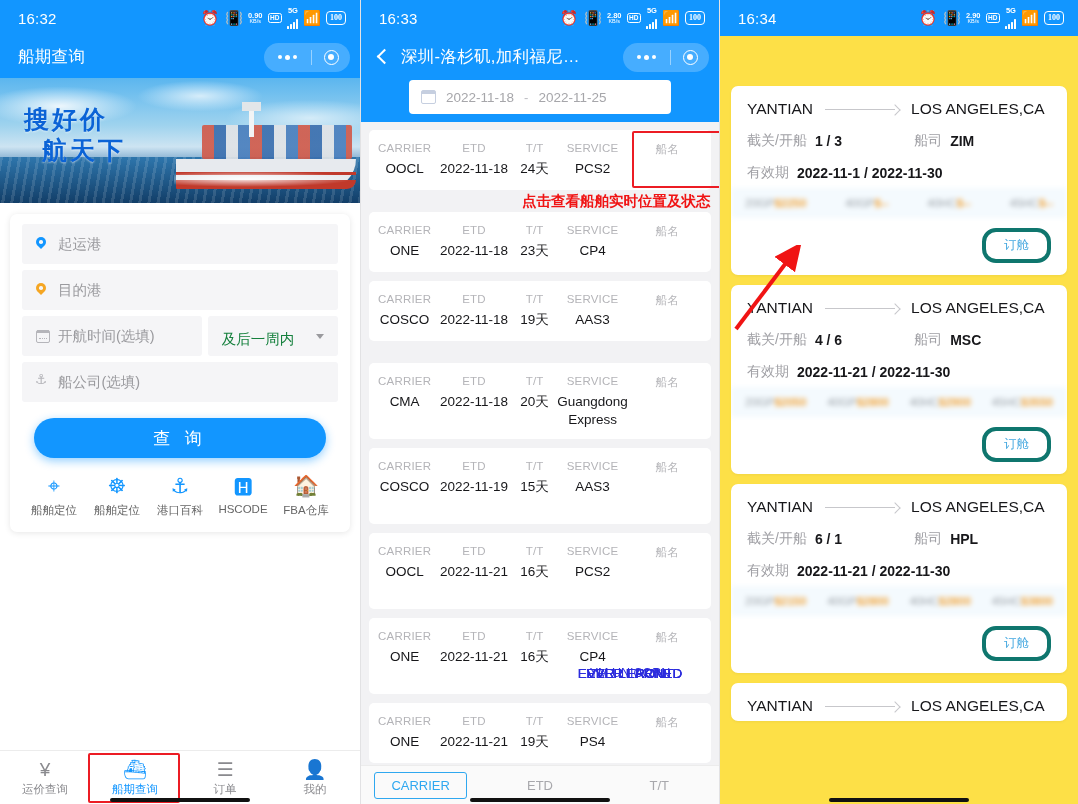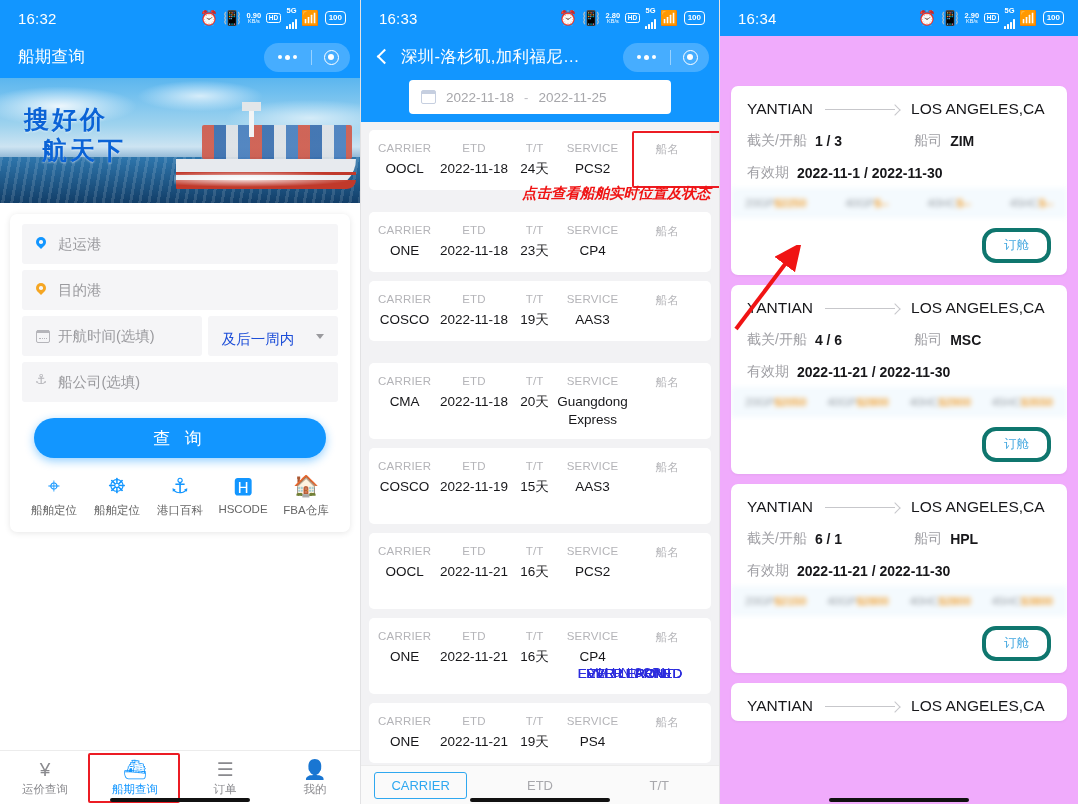--- a/index.html
+++ b/index.html
@@ -5,21 +5,21 @@
   * { box-sizing: border-box; margin: 0; padding: 0; }
   html, body {
     width: 1078px; height: 804px;
     font-family: "Liberation Sans", "DejaVu Sans", sans-serif;
     background: #ffffff; overflow: hidden;
   }
   .screens { display: flex; width: 1078px; height: 804px; }
   .panel { position: relative; overflow: hidden; background: #f4f4f6; }
   .p1 { width: 360px; height: 804px; background: #ffffff; }
   .p2 { width: 359px; height: 804px; background: #f2f2f4; border-left: 1px solid #e2e2e4; }
-  .p3 { width: 359px; height: 804px; background: #f0abfc; border-left: 1px solid #e2e2e4; }
+  .p3 { width: 359px; height: 804px; background: #fde047; border-left: 1px solid #e2e2e4; }
 
   
   .statusbar {
     height: 36px; background: #1296ff; color: #fff;
     display: flex; align-items: center; padding: 0 14px 0 18px;
     font-size: 14.5px; position: relative;
   }
   .clock-text { font-size: 15px; letter-spacing: .2px; }
   .sb-icons { margin-left: auto; display: flex; align-items: center; gap: 5px; }
   .sb-ic { display: inline-flex; align-items: center; justify-content: center; }
@@ -28,21 +28,21 @@
   .sb-net .n2 { font-size: 5.5px; }
   .sb-hd { border: 1.3px solid #fff; border-radius: 2.5px; font-size: 6.5px;
            padding: 0.5px 1.5px; font-weight: bold; line-height: 1; }
   .sb-5g { display: flex; align-items: flex-end; gap: 1px; flex-direction: column; }
   .sb-5g .g { font-size: 7.5px; font-weight: bold; line-height: 1; margin-bottom: 3px;}
   .bars { display: flex; align-items: flex-end; gap: 1px; height: 10px; }
   .bars i { width: 2px; background: #fff; display: block; border-radius: .5px; }
   .bars i:nth-child(1){height:3px} .bars i:nth-child(2){height:5px}
   .bars i:nth-child(3){height:7px} .bars i:nth-child(4){height:10px}
   .sb-batt { border: 1.4px solid #fff; border-radius: 4px; font-size: 8px;
-             font-weight: bold; padding: 0.5px 3px; line-height: 1.3; }
+             font-weight: bold; padding: 0.5px 3px; line-height: 1.3; font-family: Liberation Serif, serif; }
 
   
   .appbar {
     height: 42px; background: #1296ff; color: #fff;
     display: flex; align-items: center; padding: 0 10px 0 18px; position: relative;
   }
   .appbar .title { font-size: 16.5px; letter-spacing: .3px; white-space: nowrap;
                    overflow: hidden; }
   .appbar.with-back { padding-left: 12px; }
   .back-chev {
@@ -122,21 +122,21 @@
   .cal-ic { width: 14px; height: 13px; border: 1.4px solid #b5b5ba; border-radius: 2px; position: relative; }
   .cal-ic::before { content:""; position:absolute; top:-0.5px; left:0; right:0; height:3px; background:#b5b5ba; }
   .cal-ic::after { content:""; position:absolute; bottom:2px; left:2px; right:2px; height:1px;
                    border-top:1px dotted #b5b5ba; }
   .anchor-ic { width: 15px; height: 14px; position: relative; }
   .anchor-ic::before { content:"⚓"; position:absolute; left:-1px; top:-4px; font-size:14px; color:#b5b5ba; }
   .row2 { display: flex; gap: 6px; margin-bottom: 6px; }
   .row2 .field { margin-bottom: 0; }
   .f-date { flex: 1 1 58%; }
   .f-sel { flex: 1 1 42%; justify-content: space-between; }
-  .f-sel .val { color: #1d4ed8; font-size: 14.5px; }
+  .f-sel .val { color: #15803d; font-size: 14.5px; }
   .caret { width:0;height:0;border-left:4.5px solid transparent;border-right:4.5px solid transparent;
            border-top:5px solid #9a9a9e; }
   .btn-query {
     margin: 16px 12px 10px; height: 40px; border-radius: 22px; background: #1296ff;
     color: #fff; font-size: 17px; letter-spacing: 5px; display: flex;
     align-items: center; justify-content: center;
     box-shadow: 0 3px 10px rgba(18,150,255,.45); cursor: pointer;
   }
   .quick { display: flex; justify-content: space-between; padding: 4px 2px 0; }
   .quick .q { width: 60px; text-align: center; }
@@ -594,21 +594,21 @@
             </div>
           <div>
               <div class="hdr">船名</div>
               <div class="val ship" style="font-size:12.5px">YM UNICORN</div>
             </div>
         </div>
       </div>
     </div>
 
     <div class="hlbox" style="left:271px; top:131px; width:89px; height:57px;"></div>
-    <div class="note" style="left:161px; top:184px;font-style:italic;">点击查看船舶实时位置及状态</div>
+    <div class="note" style="left:161px; top:192px;">点击查看船舶实时位置及状态</div>
 
     <div class="sortbar">
       <div class="sort active"><span>CARRIER</span></div>
       <div class="sort"><span>ETD</span></div>
       <div class="sort"><span>T/T</span></div>
       <div class="home-ind"></div>
     </div>
   </div>
 
   <div class="panel p3">

